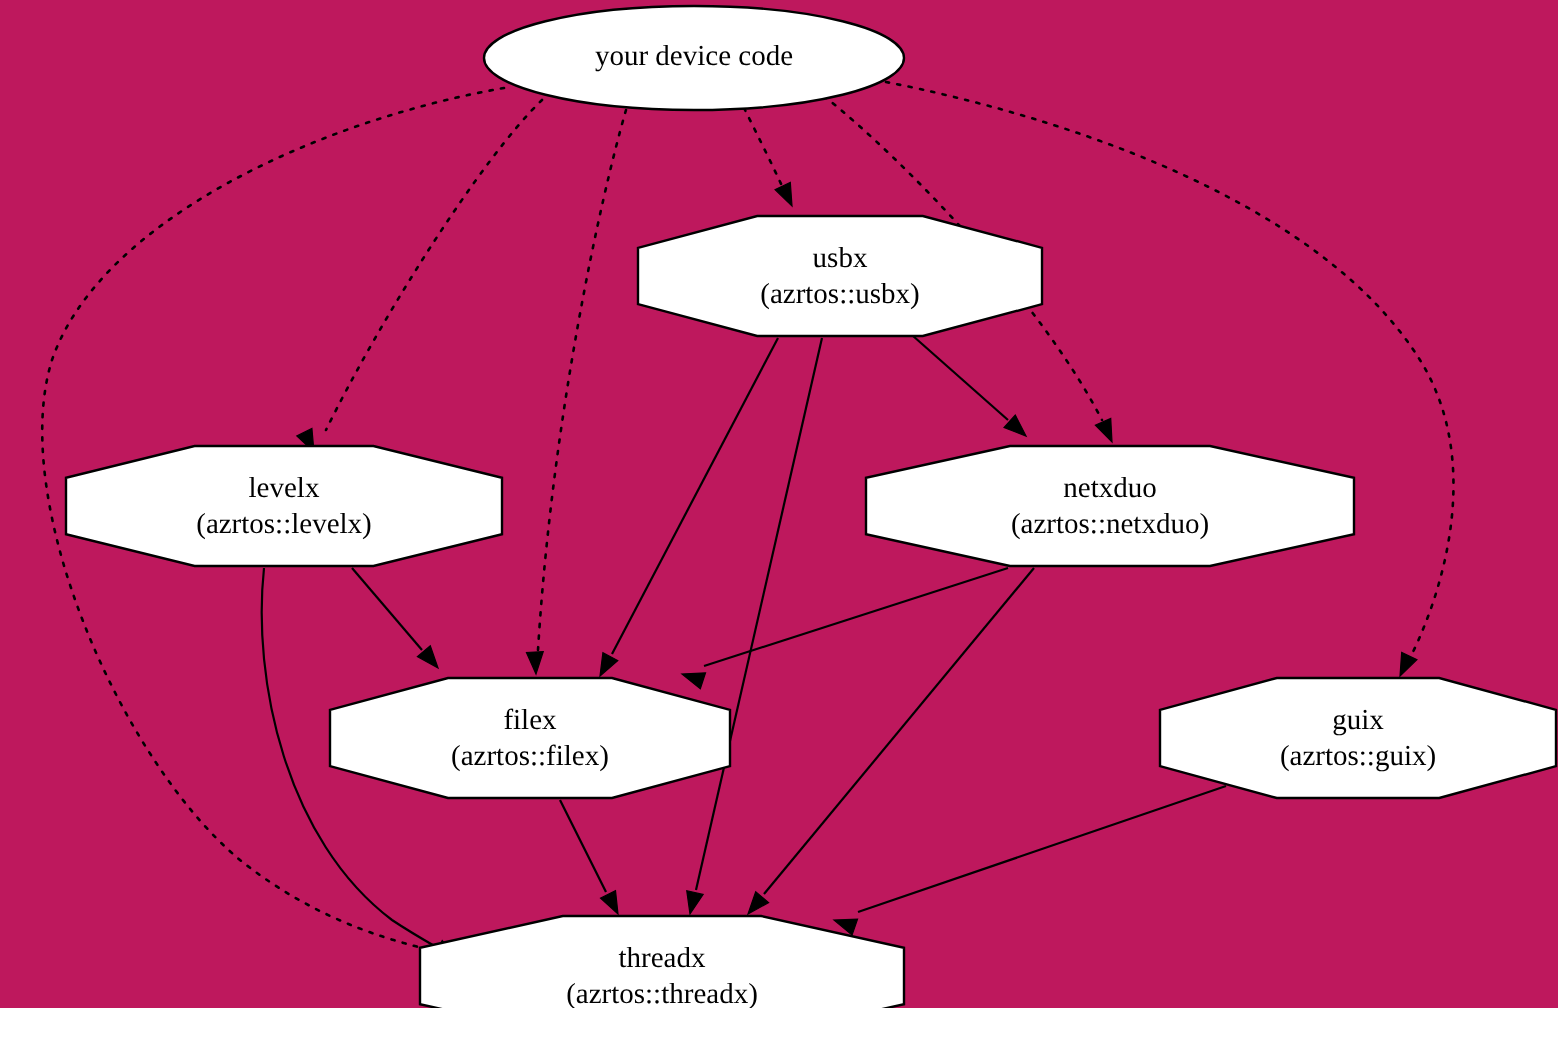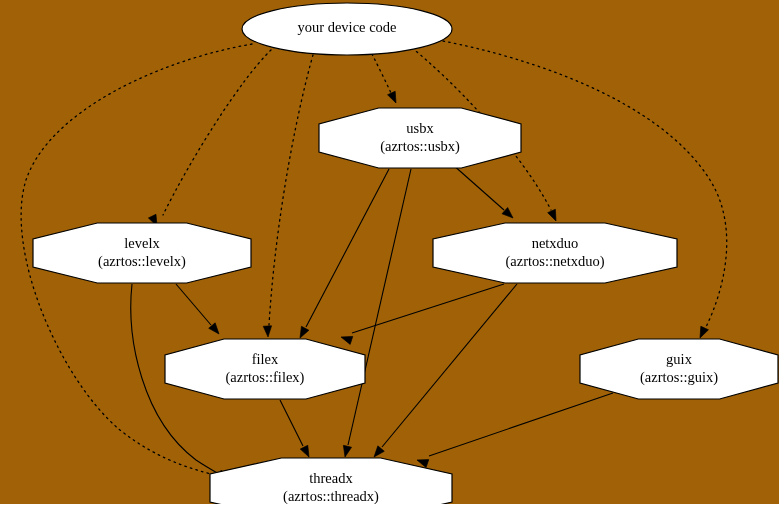--- a/index.html
+++ b/index.html
@@ -1,19 +1,19 @@
 <!DOCTYPE html>
 <html><head>
 <meta charset="utf-8">
 <style>
   html,body{margin:0;padding:0;background:#ffffff;}
   #canvas{
     position:relative;
     width:779px;height:504px;
-    background:#a16207;
+    background:#be185d;
     font-family:"Liberation Serif","DejaVu Serif",serif;
     overflow:hidden;
   }
   svg#graph{position:absolute;top:0;left:0;width:779px;height:528px;}
   .node-shape{fill:#ffffff;stroke:#000000;stroke-width:1.2;}
   .edge-solid{fill:none;stroke:#000000;stroke-width:1.1;}
   .edge-dotted{fill:none;stroke:#000000;stroke-width:1.3;stroke-dasharray:1.6 4.2;stroke-linecap:round;}
   .arrow{fill:#000000;stroke:#000000;stroke-width:0.6;}
   .node-label{
     font-family:"Liberation Serif","DejaVu Serif",serif;

